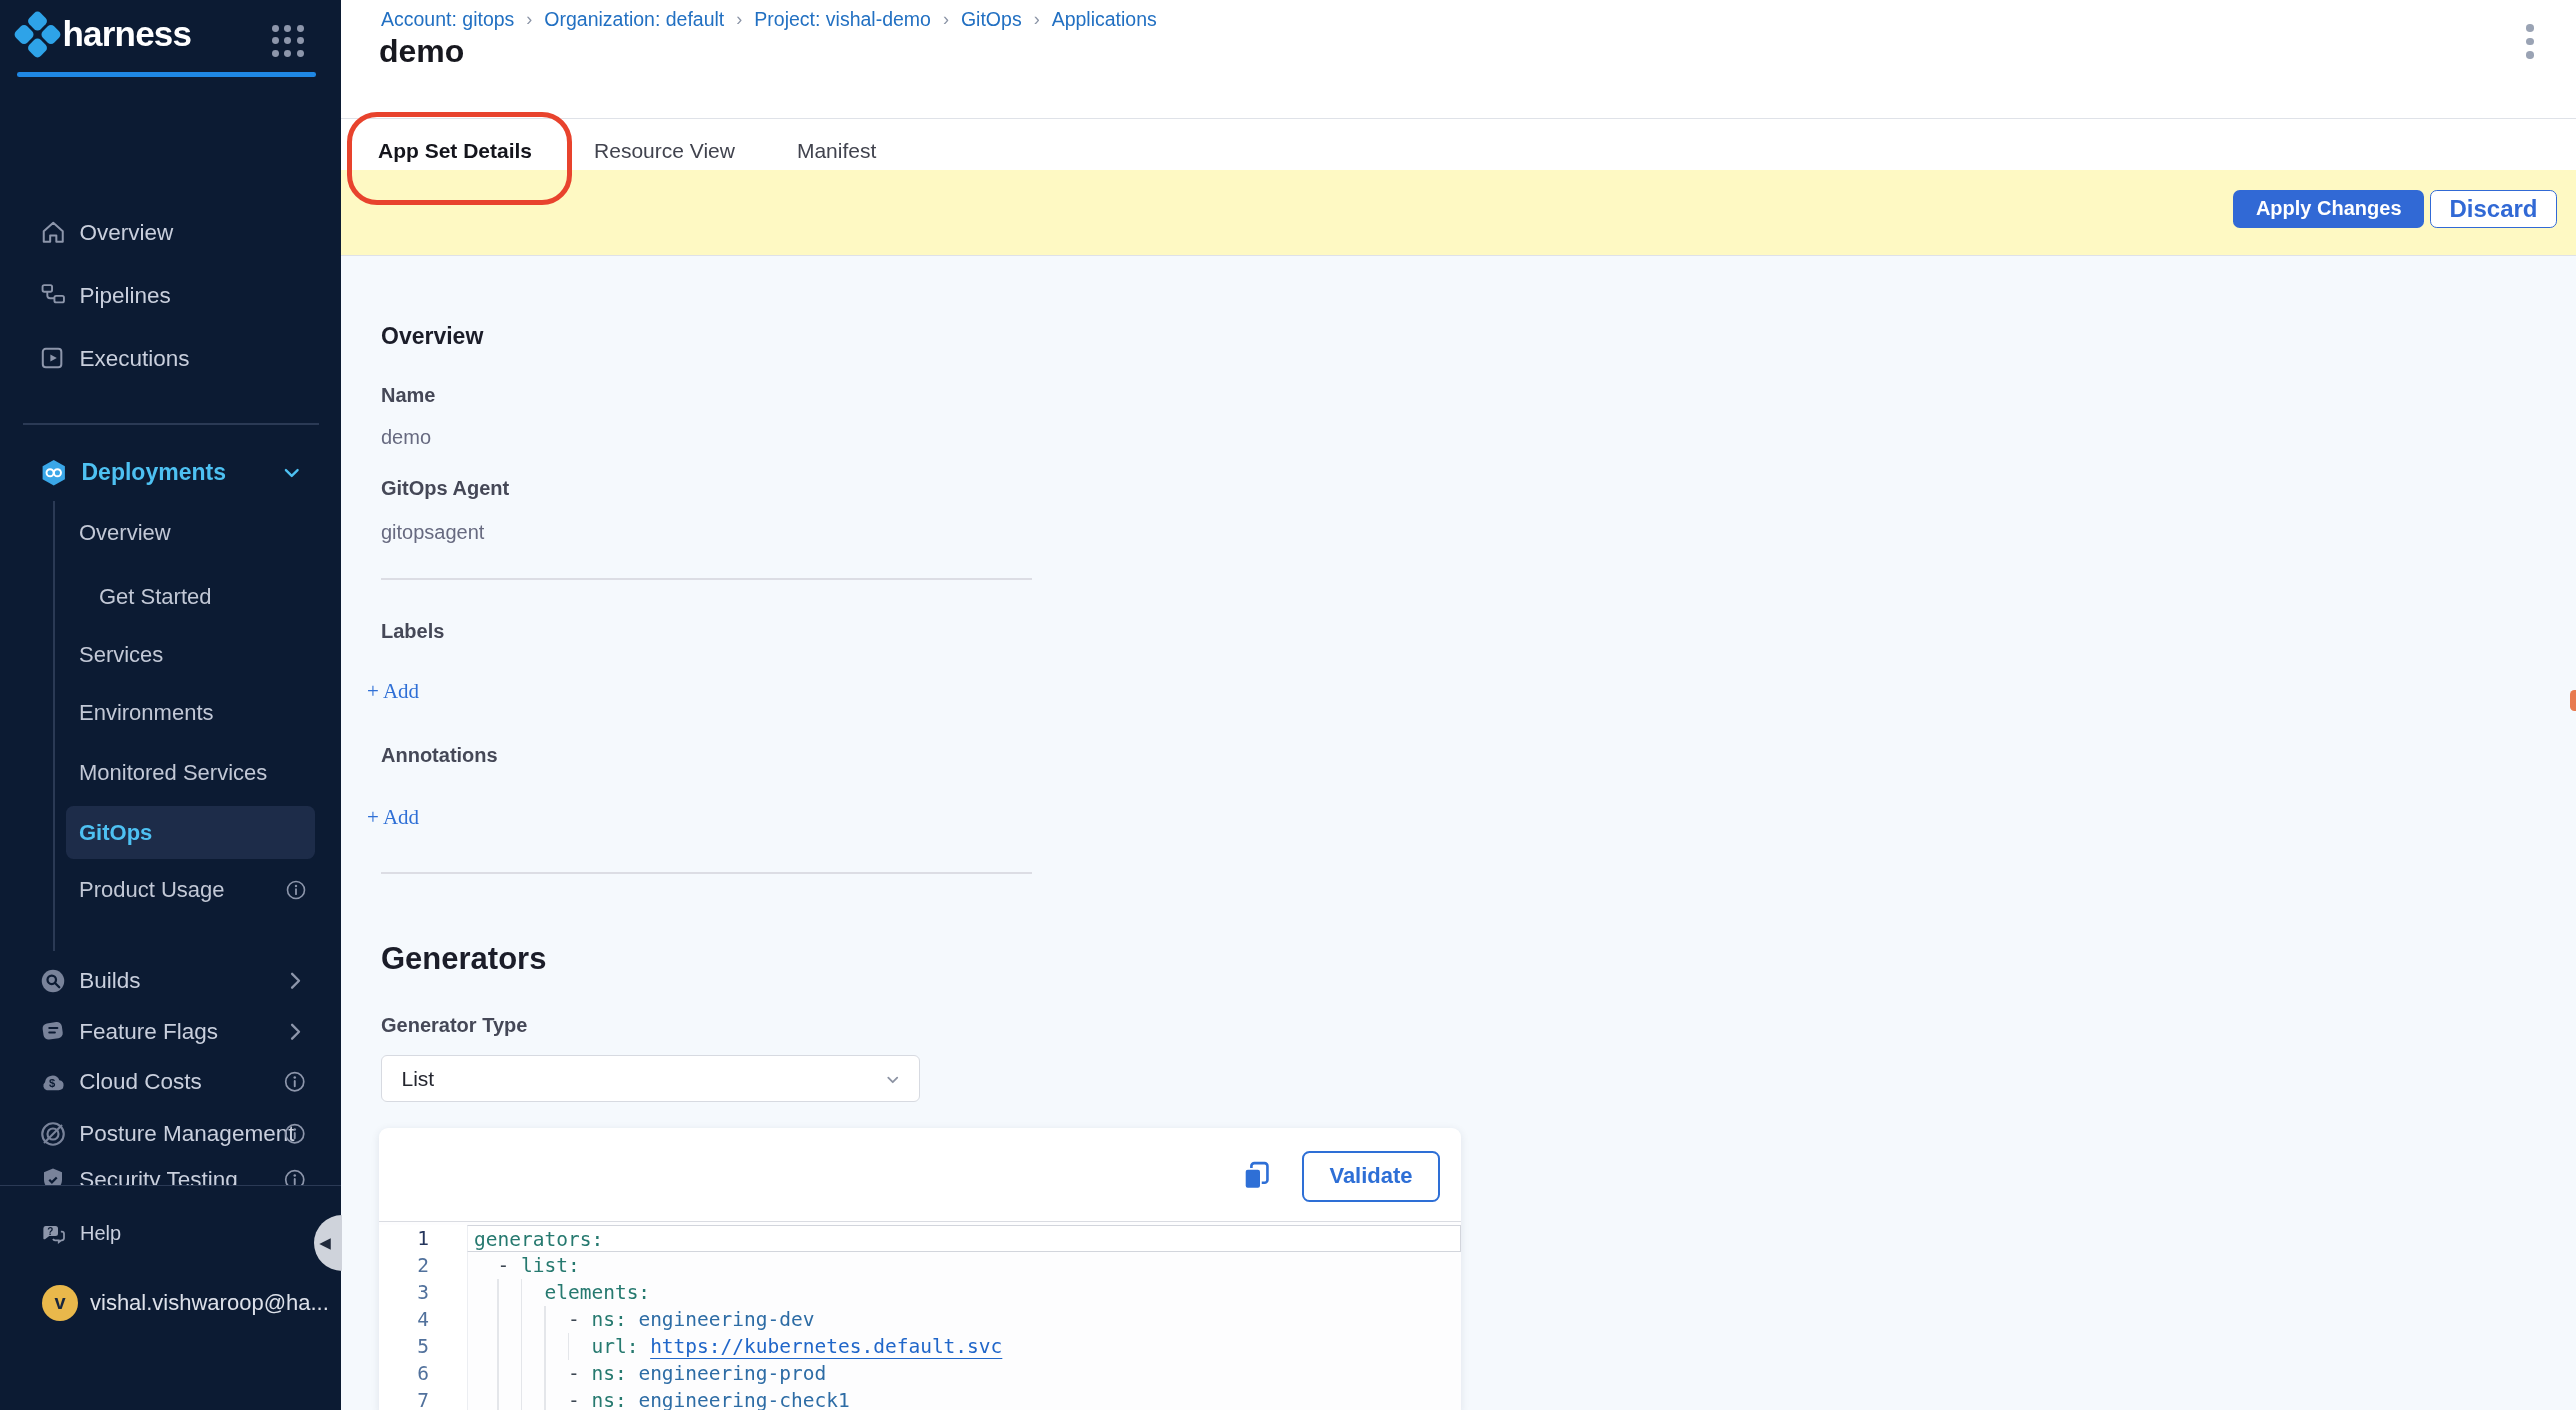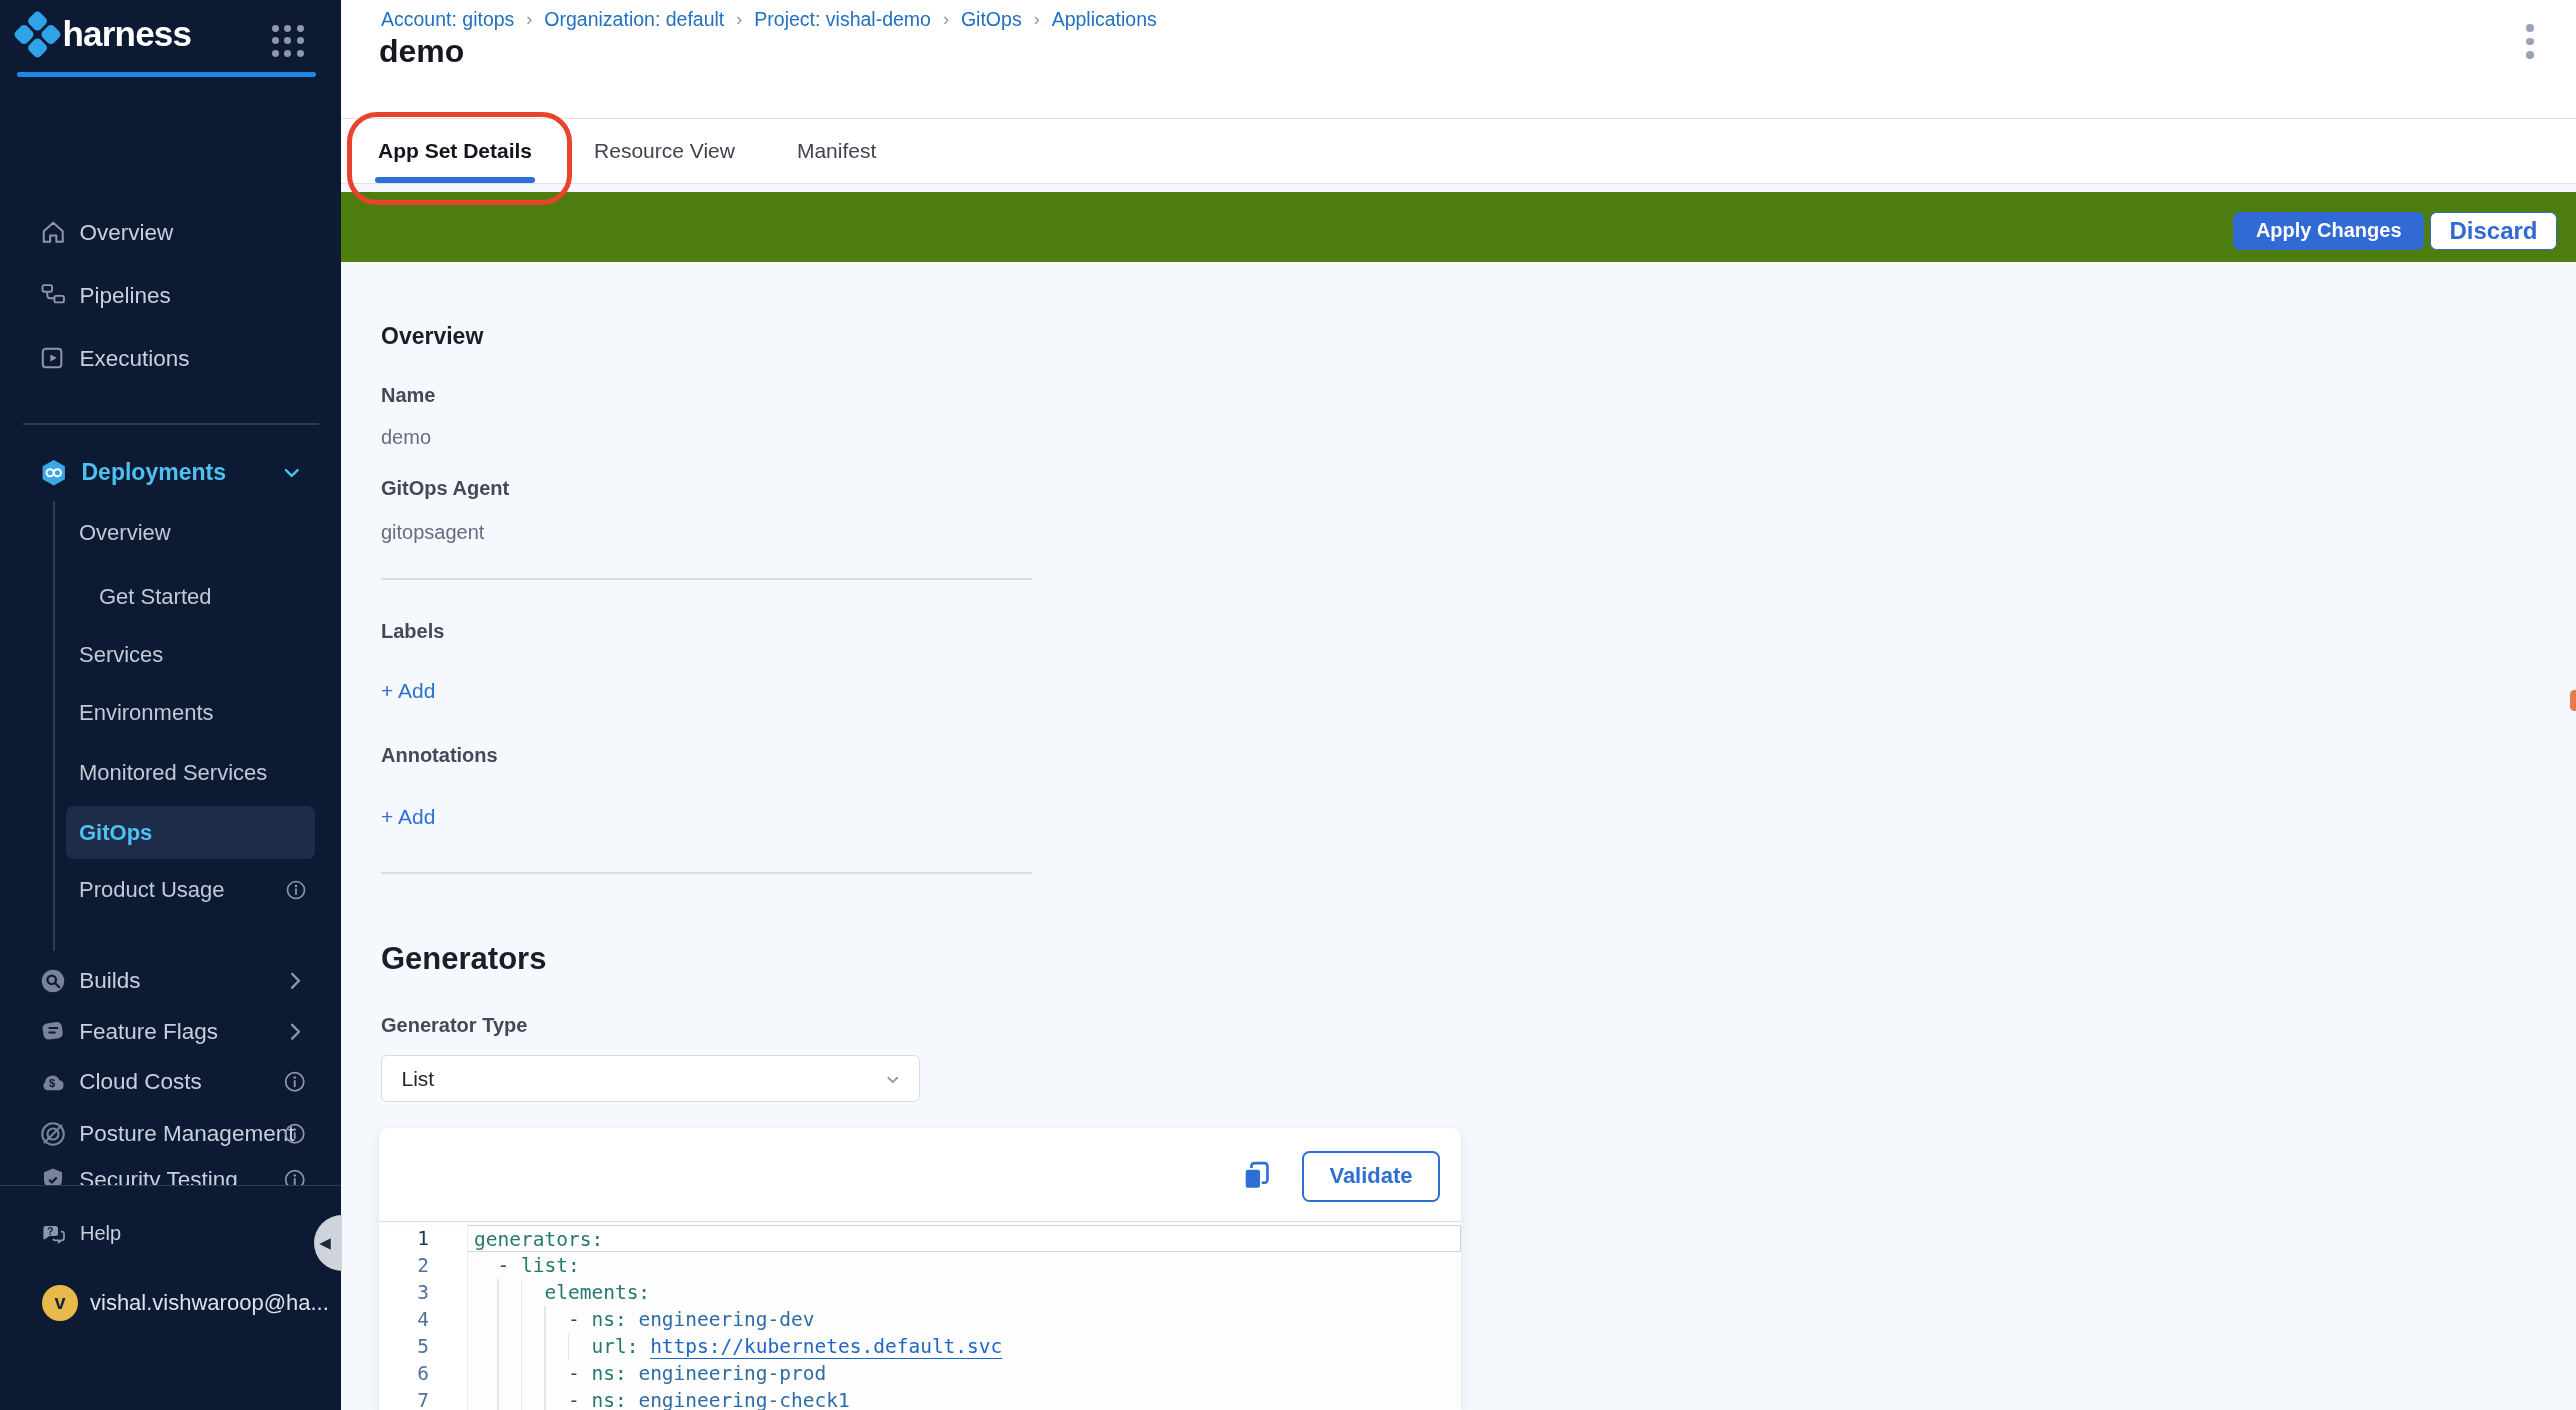--- a/index.html
+++ b/index.html
@@ -76,35 +76,35 @@
             border-top:1.5px solid #dfe2e8; border-bottom:1.5px solid #dfe2e8; }
   .tabs { position:absolute; left:34px; top:0; height:100%; display:flex; gap:56px; }
   .tab { position:relative; height:100%; display:flex; align-items:center; font-size:21px;
          color:#41434e; cursor:pointer; padding:0 3px; }
   .tab.active { color:#14151c; font-weight:bold; }
   .tab.active::after { content:""; position:absolute; left:0; right:0; bottom:0; height:6px;
                        background:#2e6fd6; border-radius:3.8px; }
   .annot-oval { position:absolute; left:6px; top:-6.8px; width:225px; height:93px;
                 border:5.3px solid #e8432d; border-radius:30px; pointer-events:none; z-index:4; }
 
-  .toolbar { position:absolute; left:0; top:192px; width:100%; height:86px; background:#4d7c0f;
+  .toolbar { position:absolute; left:0; top:170px; width:100%; height:86px; background:#fef9c3;
              border-bottom:1.5px solid #dfe2e8; }
   .btn-apply { position:absolute; right:152px; top:19.5px; height:38px; padding:0 22.5px;
                background:#3169d5; border:none; border-radius:6.8px; color:#fff;
                font-size:20px; font-weight:bold; font-family:inherit; cursor:pointer; }
   .btn-discard { position:absolute; right:19.5px; top:19.5px; height:38px; padding:0 18px;
                  background:#fff; border:1.5px solid #3169d5; border-radius:6.8px; color:#3169d5;
                  font-size:24px; font-weight:bold; font-family:inherit; cursor:pointer; }
 
   .content { position:absolute; left:0; top:262px; width:100%; height:1148px; background:#f5f9fd; }
   .sec-h { position:absolute; left:40px; font-size:23px; font-weight:bold; color:#1b1d29; }
   .fld-label { position:absolute; left:40px; font-size:20px; font-weight:600; color:#454857; }
   .fld-value { position:absolute; left:40px; font-size:20px; color:#676a80; }
   .divider { position:absolute; left:40px; width:651px; height:1.5px; background:#dcdde4; }
-  .add-link { position:absolute; left:40px; font-size:21px; color:#2e6fd6; cursor:pointer; }
+  .add-link { position:absolute; left:26px; font-size:21px; color:#2e6fd6; cursor:pointer;font-family:Liberation Serif, serif; }
   .big-h { position:absolute; left:40px; font-size:31px; font-weight:bold; color:#1b1d29; }
 
   .gen-select { position:absolute; left:40px; top:793px; width:539px; height:47px; background:#fff;
                 border:1.5px solid #d7dae1; border-radius:6px; cursor:pointer; }
   .gen-select .val { position:absolute; left:19.5px; top:10.5px; font-size:21px; color:#24262f; }
   .gen-select .chev { position:absolute; right:16.5px; top:13.5px; width:19.5px; height:19.5px; color:#8c93a3; }
 
   .card { position:absolute; left:38px; top:866px; width:1082px; height:283px; background:#fff;
           border-radius:9px 9px 0 0; box-shadow:0 2.3px 9px rgba(25,39,64,.10); }
   .copy-btn { position:absolute; left:860px; top:30px; width:35px; height:35px; color:#2e6fd6; cursor:pointer; }

